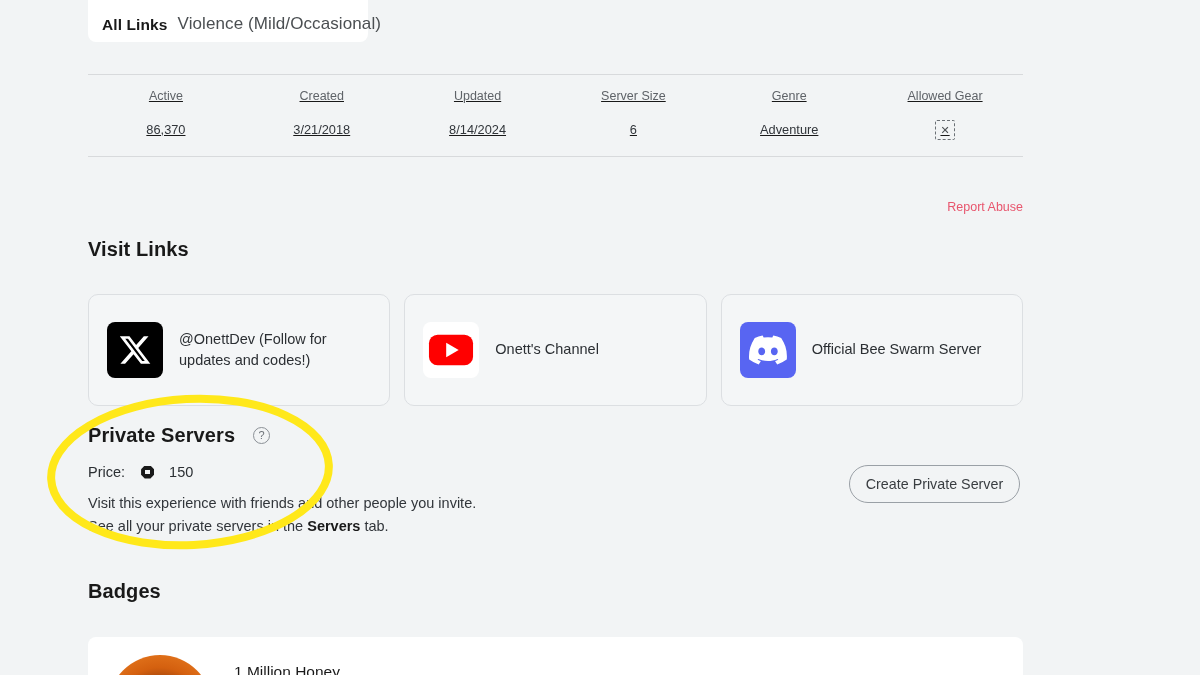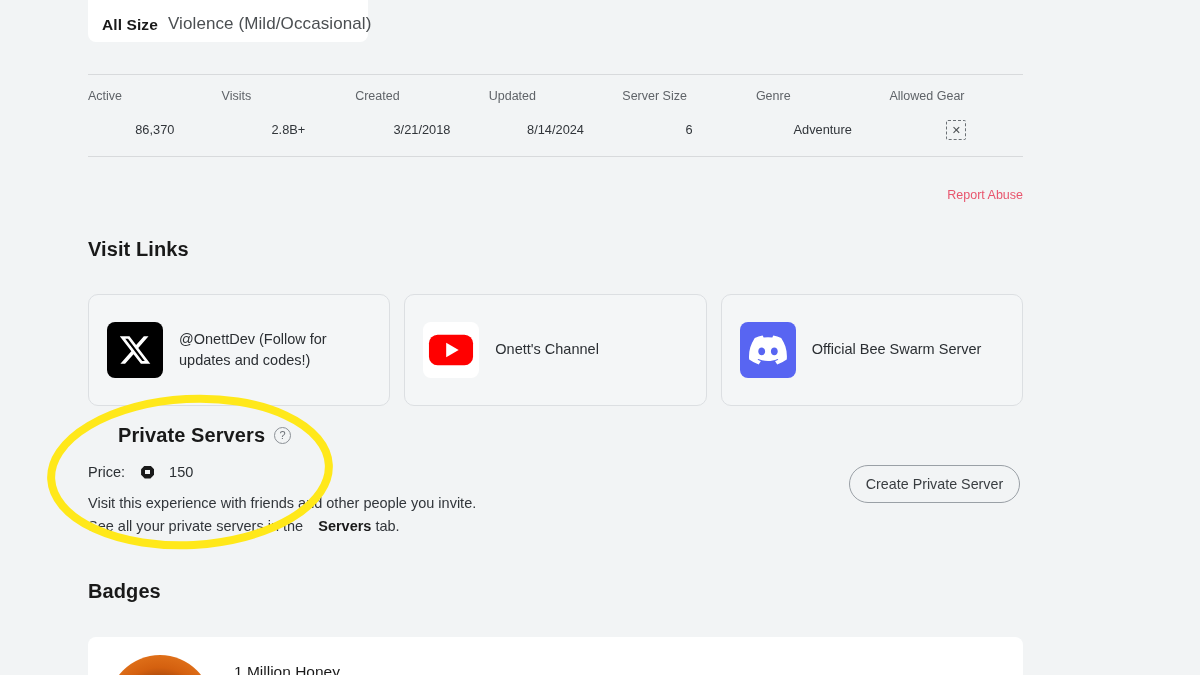--- a/index.html
+++ b/index.html
@@ -54,21 +54,23 @@
     height: 1px;
     background: #d8dadc;
     width: 100%;
   }
   .stats-row {
     display: flex;
     padding: 14px 0 16px 0;
   }
   .stat {
     flex: 1 1 0;
+    text-align: center;
     min-width: 0;
+    text-decoration: underline;
   }
   .stat-label {
     font-size: 12.5px;
     color: #5f6368;
     font-weight: 400;
     margin-bottom: 17px;
     white-space: nowrap;
   }
   .stat-value {
     font-size: 12.8px;
@@ -97,21 +99,21 @@
     position: absolute;
     left: 0; top: 0;
     width: 935px;
     text-align: right;
     font-size: 12.5px;
     color: #e8556d;
     cursor: pointer;
   }
   .report-abuse-holder {
     position: absolute;
-    left: 88px; top: 188px;
+    left: 88px; top: 200px;
     width: 935px;
     height: 18px;
   }
 
   
   .section-title {
     font-size: 20px;
     font-weight: 700;
     color: #191919;
     letter-spacing: .1px;
@@ -154,22 +156,21 @@
     color: #2b2f33;
     line-height: 1.45;
     max-width: 175px;
   }
 
   
   .ps-wrap { position: absolute; left: 88px; top: 424px; width: 935px; }
   .ps-title-row {
     display: flex;
     align-items: center;
-    gap: 9px;
-    margin-left: 30px;
+    gap: 18px;
   }
   .help-icon {
     width: 17px; height: 17px;
     border-radius: 50%;
     border: 1.4px solid #8b9096;
     color: #6d7278;
     font-size: 11px;
     font-weight: 400;
     display: inline-flex;
     align-items: center;
@@ -200,21 +201,21 @@
     width: 34%; height: 34%;
     background: #f2f4f5;
     transform: rotate(0deg);
   }
   .ps-desc {
     margin-top: 12px;
     font-size: 14.5px;
     color: #31353a;
     line-height: 1.62;
   }
-  .ps-desc strong { font-weight: 700; color: #191919; margin-left: 11px; }
+  .ps-desc strong { font-weight: 700; color: #191919; }
 
   .create-btn {
     position: absolute;
     left: 849px; top: 465px;
     width: 171px; height: 38px;
     border: 1.3px solid #9aa0a6;
     border-radius: 19px;
     background: transparent;
     font-family: "Liberation Sans", sans-serif;
     font-size: 14.3px;
@@ -272,38 +273,34 @@
     pointer-events: none;
     z-index: 50;
   }
 </style>
 </head>
 <body>
 
 <div id="root">
 
   <div class="tag-pill">
-    <span class="tag-strong">All Size</span>
+    <span class="tag-strong">All Links</span>
     <span class="tag-normal">Violence (Mild/Occasional)</span>
   </div>
 
   <div class="stats-wrap">
     <div class="rule"></div>
     <div class="stats-row">
 
       <div class="stat">
         <div class="stat-label">Active</div>
         <div class="stat-value">86,370</div>
       </div>
 
 
-      <div class="stat">
-        <div class="stat-label">Visits</div>
-        <div class="stat-value">2.8B+</div>
-      </div>
 
       <div class="stat">
         <div class="stat-label">Created</div>
         <div class="stat-value">3/21/2018</div>
       </div>
 
       <div class="stat">
         <div class="stat-label">Updated</div>
         <div class="stat-value">8/14/2024</div>
       </div>

